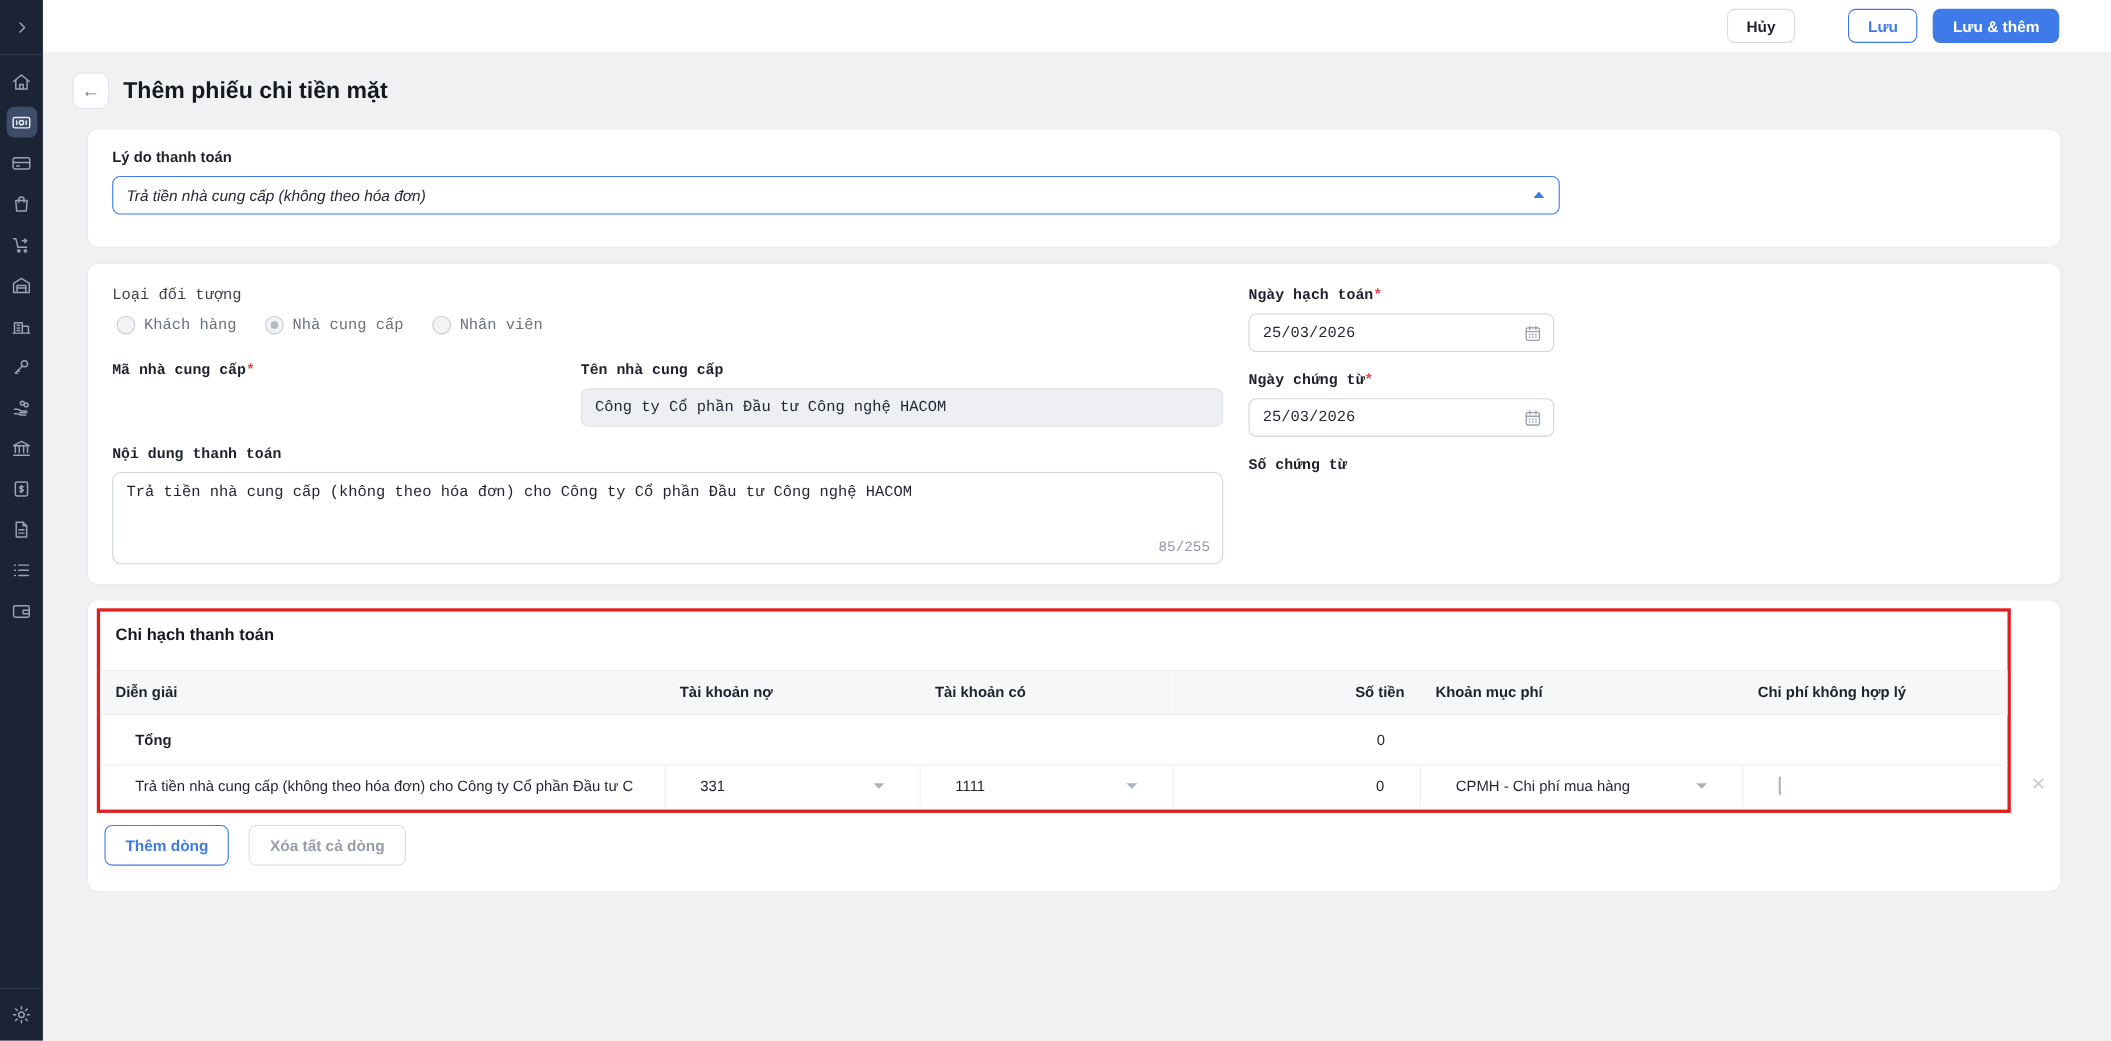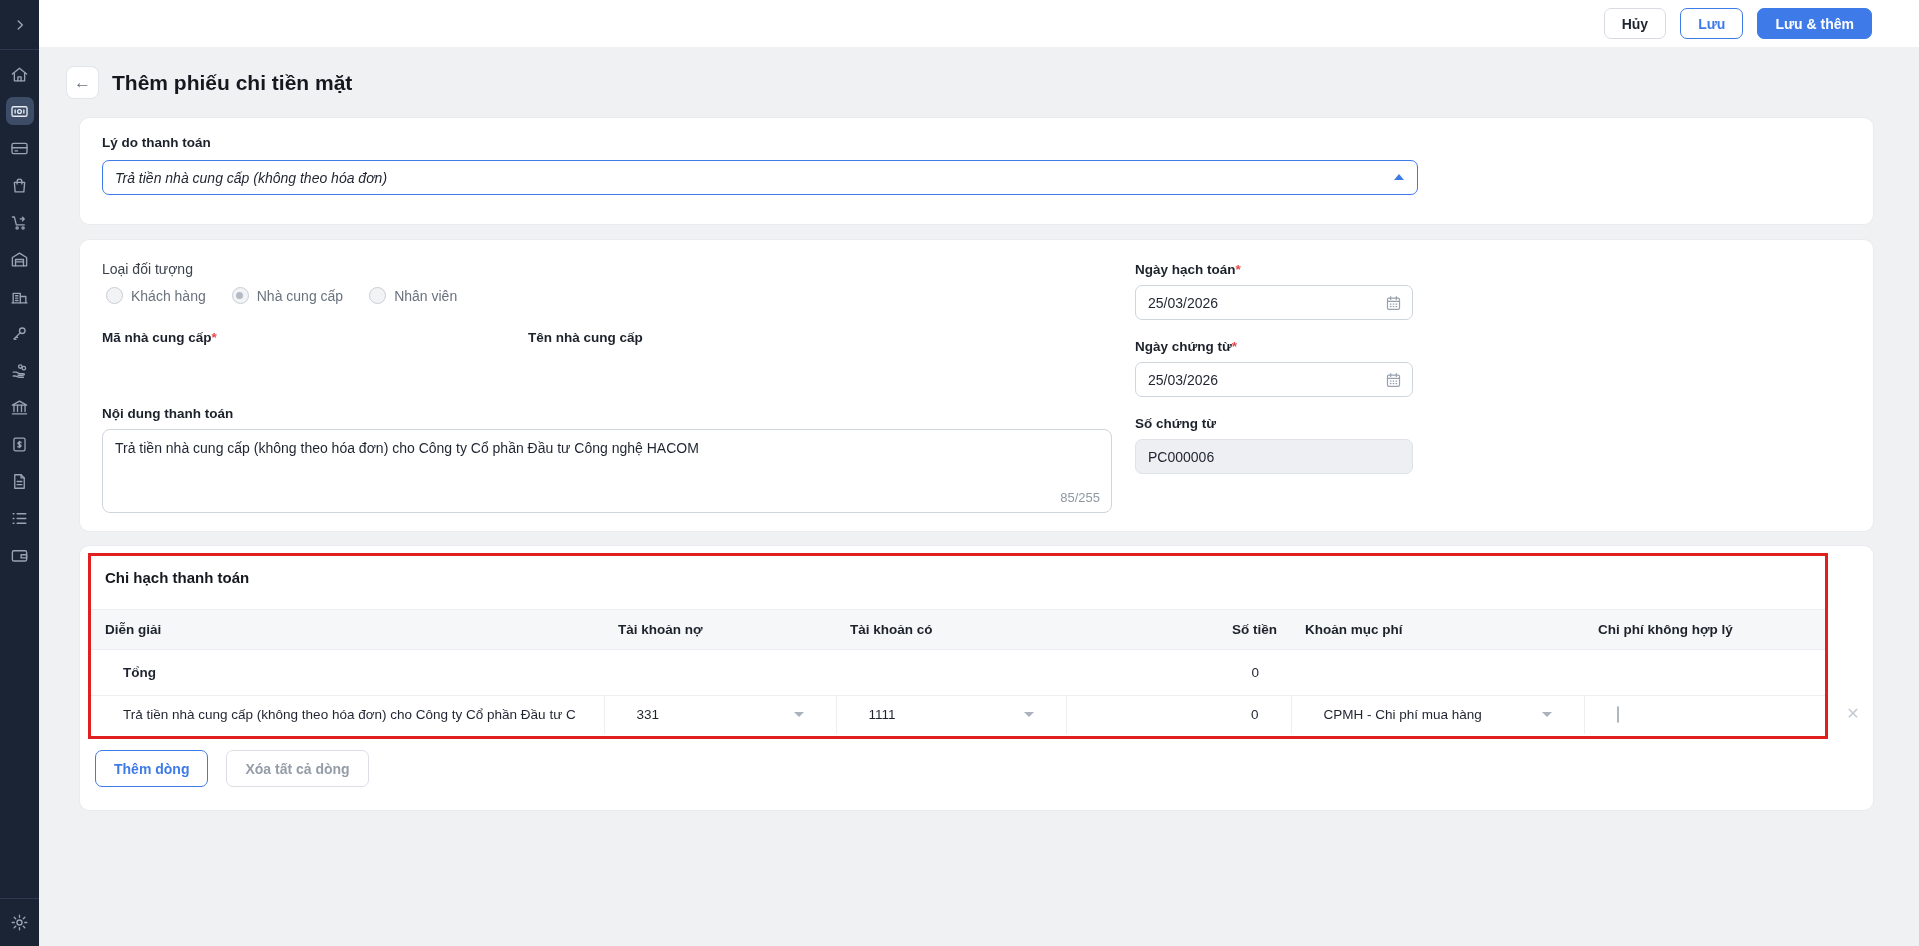--- a/index.html
+++ b/index.html
@@ -11,29 +11,29 @@
   .sb-icons { display:flex; flex-direction:column; align-items:center; padding-top:10px; gap:9px; flex:1; }
   .sb-item { width:28px; height:28px; display:flex; align-items:center; justify-content:center; border-radius:7px; color:#9aa3b2; cursor:pointer; }
   .sb-item.active { background:#3d4d68; color:#e8ecf2; }
   .sb-item svg { width:19px; height:19px; }
   .sb-bottom { width:100%; border-top:1px solid #2d3950; height:48px; display:flex; align-items:center; justify-content:center; color:#9aa3b2; }
 
   
   .main { position:absolute; left:39px; top:0; right:0; bottom:0; }
   .topbar { position:absolute; left:0; top:0; right:0; height:47px; background:#ffffff; display:flex; align-items:center; justify-content:flex-end; gap:14px; padding-right:47px; }
   .btn { height:31px; border-radius:7px; font-size:14px; font-weight:700; padding:0 17px; display:flex; align-items:center; justify-content:center; cursor:pointer; background:#fff; border:1px solid #d8dce2; color:#1f2430; }
-  .btn.outline-blue { border:1px solid #3e7be8; color:#3e7be8; }
+  .btn.outline-blue { border:1px solid #3e7be8; color:#3e7be8;margin-left:34px; }
   .btn.solid-blue { background:#3e7be8; border:1px solid #3e7be8; color:#fff; }
 
   .back-btn { position:absolute; left:27px; top:66px; width:33px; height:33px; background:#fff; border:1px solid #e2e5ea; border-radius:8px; display:flex; align-items:center; justify-content:center; color:#6b7280; font-size:17px; cursor:pointer; }
   .page-title { position:absolute; left:73px; top:71px; font-size:21px; font-weight:700; color:#15191f; }
 
   .card { position:absolute; left:41px; width:1793px; background:#fff; border-radius:9px; box-shadow:0 0 0 1px #e9ebee; }
   .card1 { top:118px; height:106px; }
-  .card2 { top:240px; height:291px; }
+  .card2 { top:240px; height:291px;font-family:Liberation Mono, monospace; }
   .card3 { top:546px; height:264px; }
 
   .lbl { font-size:13.5px; font-weight:700; color:#1c222b; }
   .req { color:#e5484d; font-weight:700; }
 
   .sel, .inp { border:1px solid #cfd5dd; border-radius:7px; height:35px; background:#fff; display:flex; align-items:center; padding:0 12px; font-size:14px; color:#1f2430; position:relative; cursor:pointer; }
   .inp.disabled { background:#edeff2; border-color:#dfe3e8; cursor:default; }
   .caret-down { position:absolute; right:12px; top:50%; margin-top:-2px; width:0; height:0; border-left:5px solid transparent; border-right:5px solid transparent; border-top:6px solid #9aa3ad; }
   .caret-up-blue { position:absolute; right:13px; top:50%; margin-top:-4px; width:0; height:0; border-left:5px solid transparent; border-right:5px solid transparent; border-bottom:6px solid #3e7be8; }
   .cal-ic { position:absolute; right:10px; top:50%; transform:translateY(-50%); color:#98a1ad; }
@@ -238,20 +238,23 @@
         <span class="radio-circle"></span>
         <span>Nhân viên</span>
       </label>
     </div>
 
     <div class="lbl fld-ma-lbl">
       <span>Mã nhà cung cấp</span><span class="req">*</span>
     </div>
 
     <div class="lbl fld-ten-lbl">Tên nhà cung cấp</div>
+    <div class="inp disabled fld-ten">
+      <span>Công ty Cổ phần Đầu tư Công nghệ HACOM</span>
+    </div>
 
     <div class="lbl fld-noidung-lbl">Nội dung thanh toán</div>
     <div class="textarea-box">
       <span>Trả tiền nhà cung cấp (không theo hóa đơn) cho Công ty Cổ phần Đầu tư Công nghệ HACOM</span>
       <span class="char-count">85/255</span>
     </div>
 
     <div class="lbl fld-nht-lbl">
       <span>Ngày hạch toán</span><span class="req">*</span>
     </div>
@@ -270,23 +273,20 @@
     <div class="inp fld-nct">
       <span>25/03/2026</span>
       <svg class="cal-ic" width="17" height="17" viewBox="0 0 24 24" fill="none" stroke="currentColor" stroke-width="1.7" stroke-linecap="round">
           <rect x="3.5" y="5" width="17" height="16" rx="2"></rect>
           <path d="M3.5 9.8h17M8 3v4M16 3v4"></path>
           <path d="M7.5 13.5h1M11.5 13.5h1M15.5 13.5h1M7.5 17h1M11.5 17h1M15.5 17h1"></path>
         </svg>
     </div>
 
     <div class="lbl fld-sct-lbl">Số chứng từ</div>
-    <div class="inp disabled fld-sct">
-      <span>PC000006</span>
-    </div>
 
   </div>
 
   <div class="card card3">
     <div class="red-box">
       <div class="c3-title">Chi hạch thanh toán</div>
       <table class="ptable">
         <colgroup>
             <col class="c1">
             <col class="c2">

